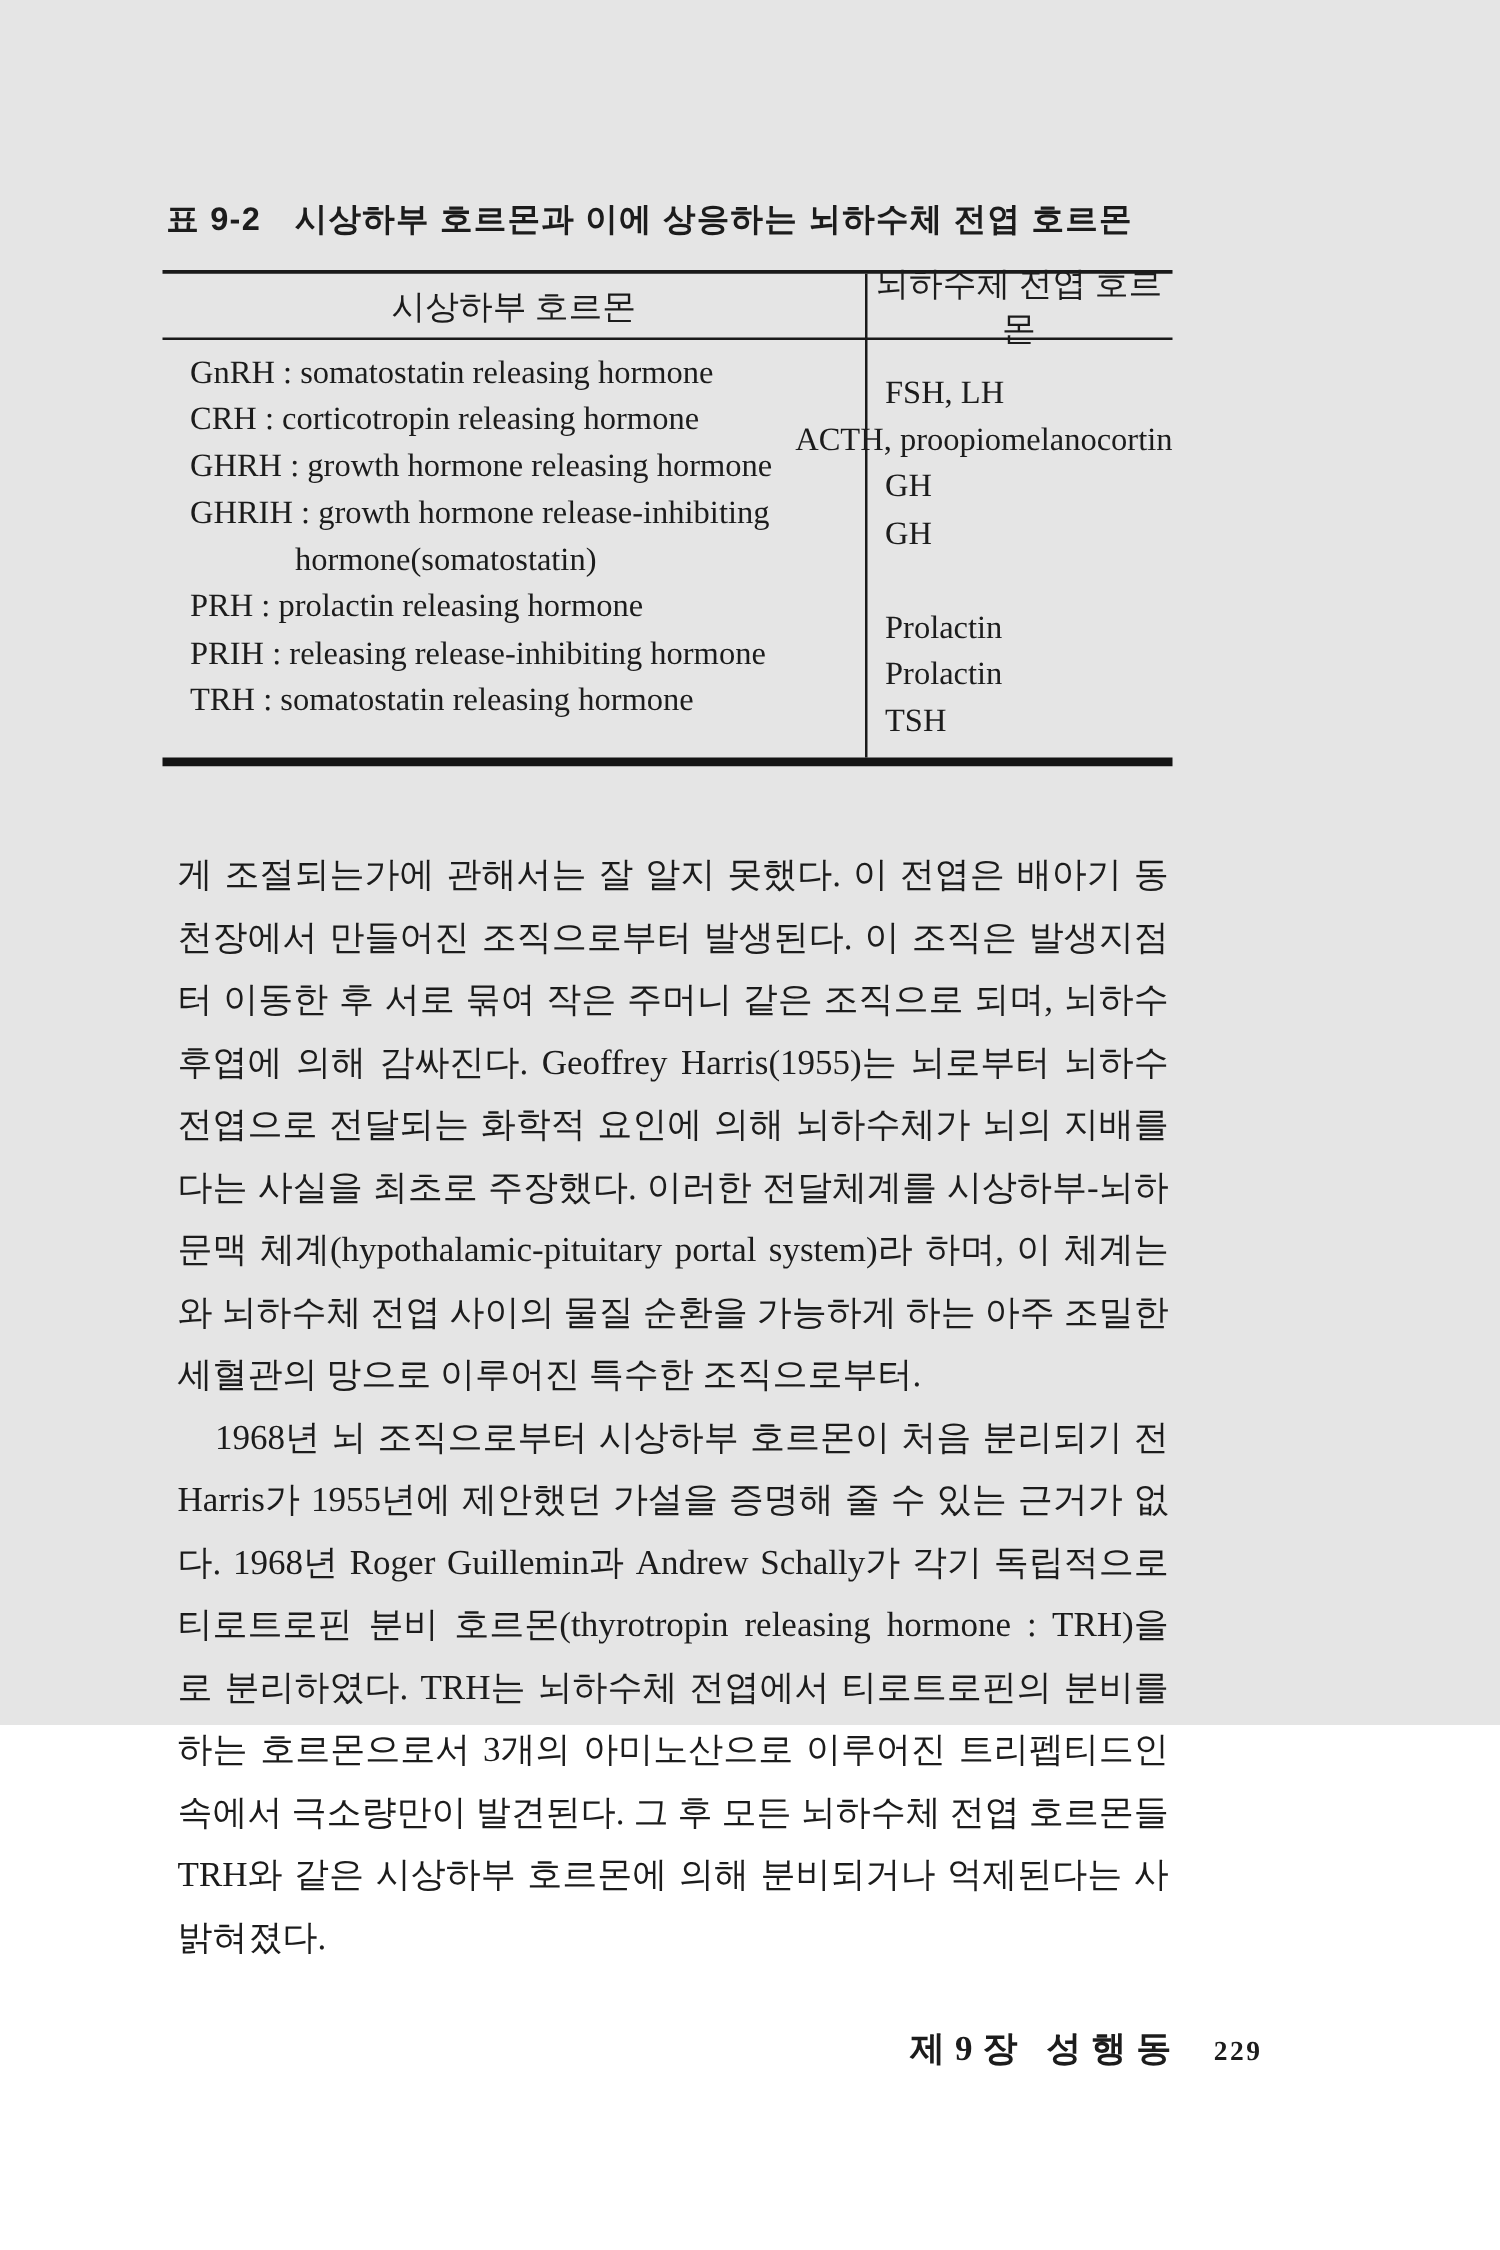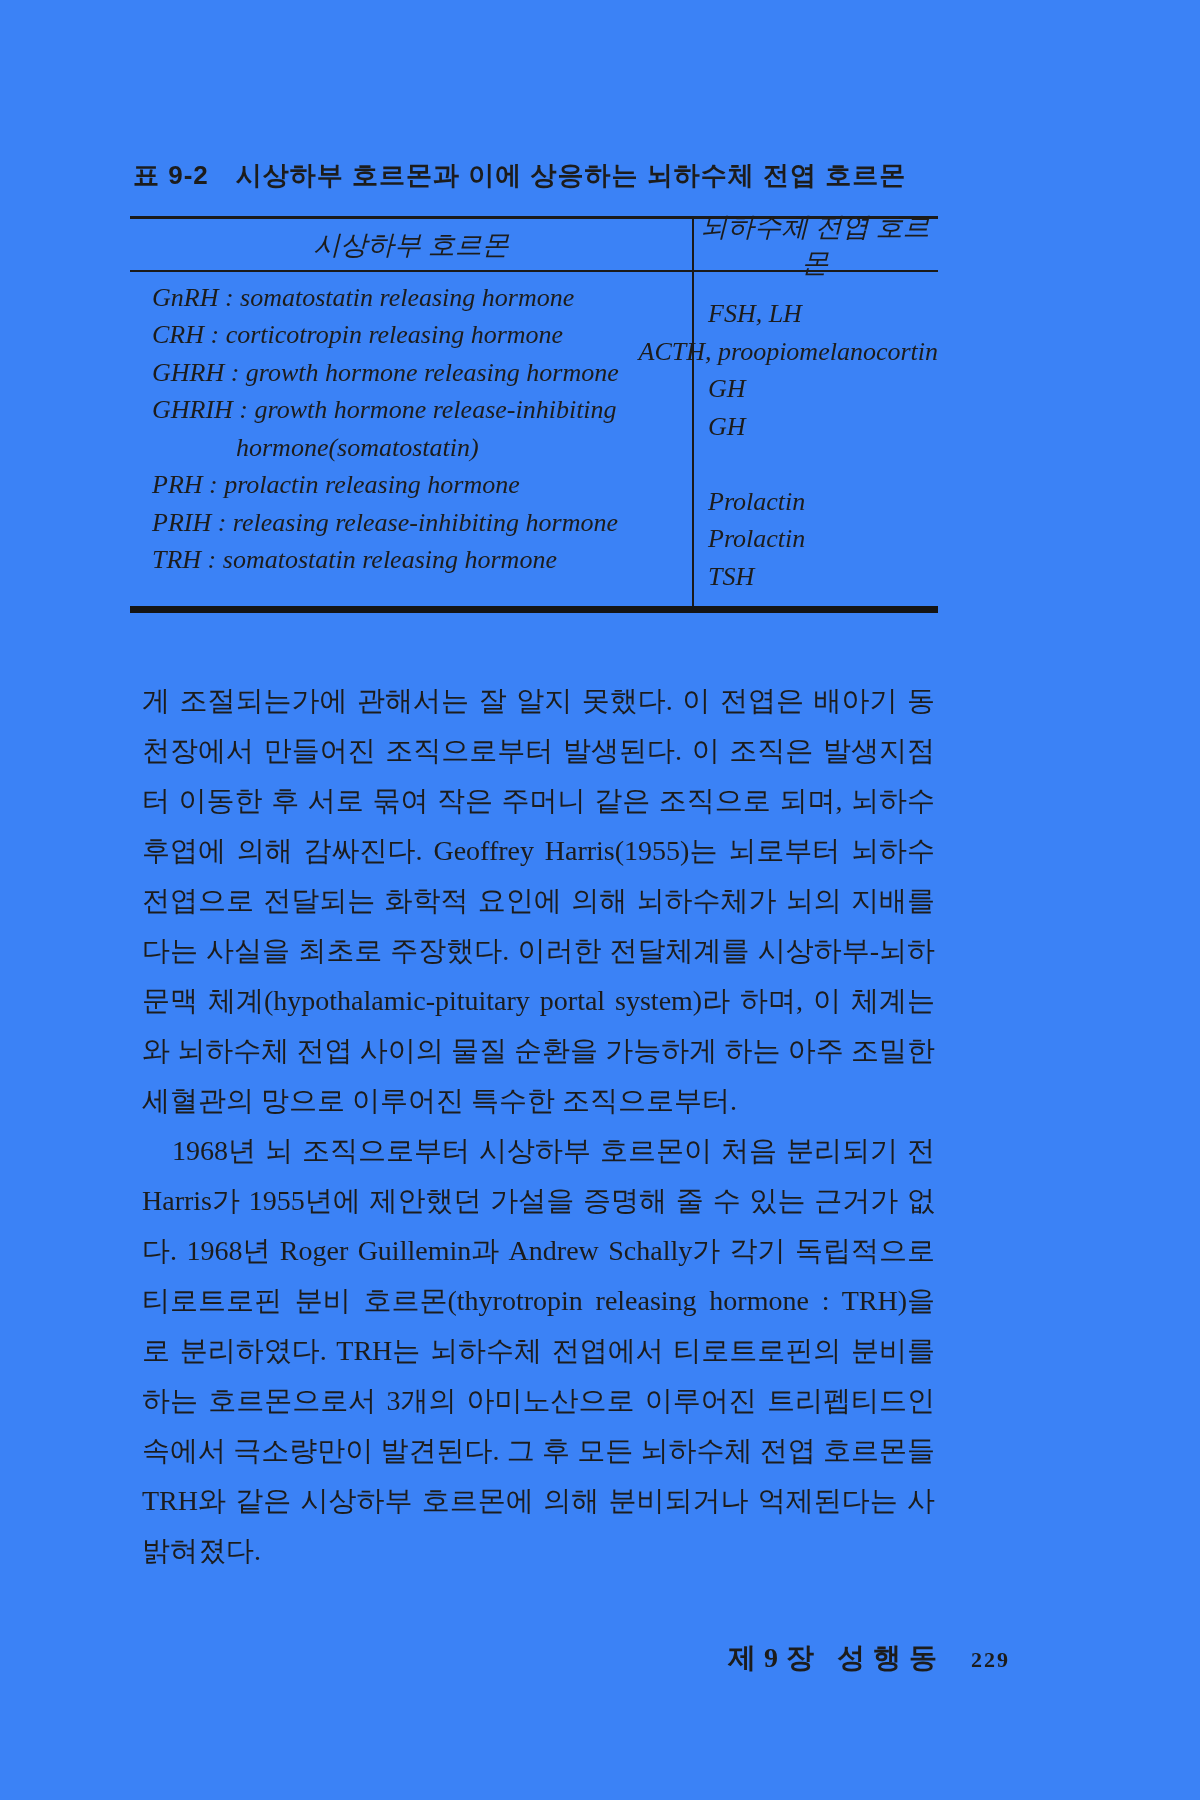--- a/index.html
+++ b/index.html
@@ -1,28 +1,28 @@
 <!DOCTYPE html>
 <html><head>
 <meta charset="utf-8">
 <style>
   html,body{margin:0;padding:0;}
   body{width:1200px;height:1800px;background:#ffffff;overflow:hidden;}
-  .page{position:relative;width:1200px;height:1800px;background:#3b82f6;
+  .page{position:relative;width:1200px;height:1380px;background:#e5e5e5;
         color:#1c1c1c;font-family:"Liberation Serif","DejaVu Serif",serif;}
 
   
   .caption{position:absolute;left:133px;top:158px;display:flex;align-items:baseline;
            font-family:"Liberation Sans","DejaVu Sans",sans-serif;
            font-weight:bold;font-size:26px;letter-spacing:1px;white-space:nowrap;}
   .caption .cap-label{margin-right:27px;}
 
   
   .htable{position:absolute;left:130px;top:216px;width:808px;height:387px;
-          border-top:3px solid #1a1a1a;border-bottom:7px solid #141414;font-style:italic;}
+          border-top:3px solid #1a1a1a;border-bottom:7px solid #141414;}
   .vline{position:absolute;left:562px;top:0;bottom:0;width:2px;background:#1a1a1a;}
   .thead{display:flex;height:51px;border-bottom:2px solid #1a1a1a;
          font-size:27px;align-items:center;}
   .th-l{width:562px;text-align:center;}
   .th-r{flex:1;text-align:center;}
   .trows{padding-top:7px;}
   .trow{display:flex;height:37.5px;align-items:center;font-size:26px;white-space:nowrap;}
   .tc-l{width:562px;padding-left:22px;box-sizing:border-box;}
   .tc-l.cont{padding-left:106px;}
   .tc-r{flex:1;padding-left:16px;box-sizing:border-box;margin-top:33px;}
@@ -30,21 +30,21 @@
   
   .bodytext{position:absolute;left:142px;top:676px;width:793px;font-size:28px;}
   .bline{height:50px;line-height:50px;white-space:nowrap;}
   .bline.j{text-align:justify;text-align-last:justify;white-space:normal;
            overflow:hidden;height:50px;}
   .bline.i{text-indent:30px;}
   .bline.e{text-align:left;}
 
   
   .footer{position:absolute;top:1620px;right:190px;display:flex;align-items:baseline;
-          white-space:nowrap;margin-top:19px;}
+          white-space:nowrap;}
   .chapter{font-size:28px;font-weight:bold;letter-spacing:8px;}
   .pagenum{font-size:22px;font-weight:bold;margin-left:26px;letter-spacing:2px;}
 </style>
 </head>
 <body>
 
 <div class="page">
 
   <div class="caption">
     <span class="cap-label">표 9-2</span>

